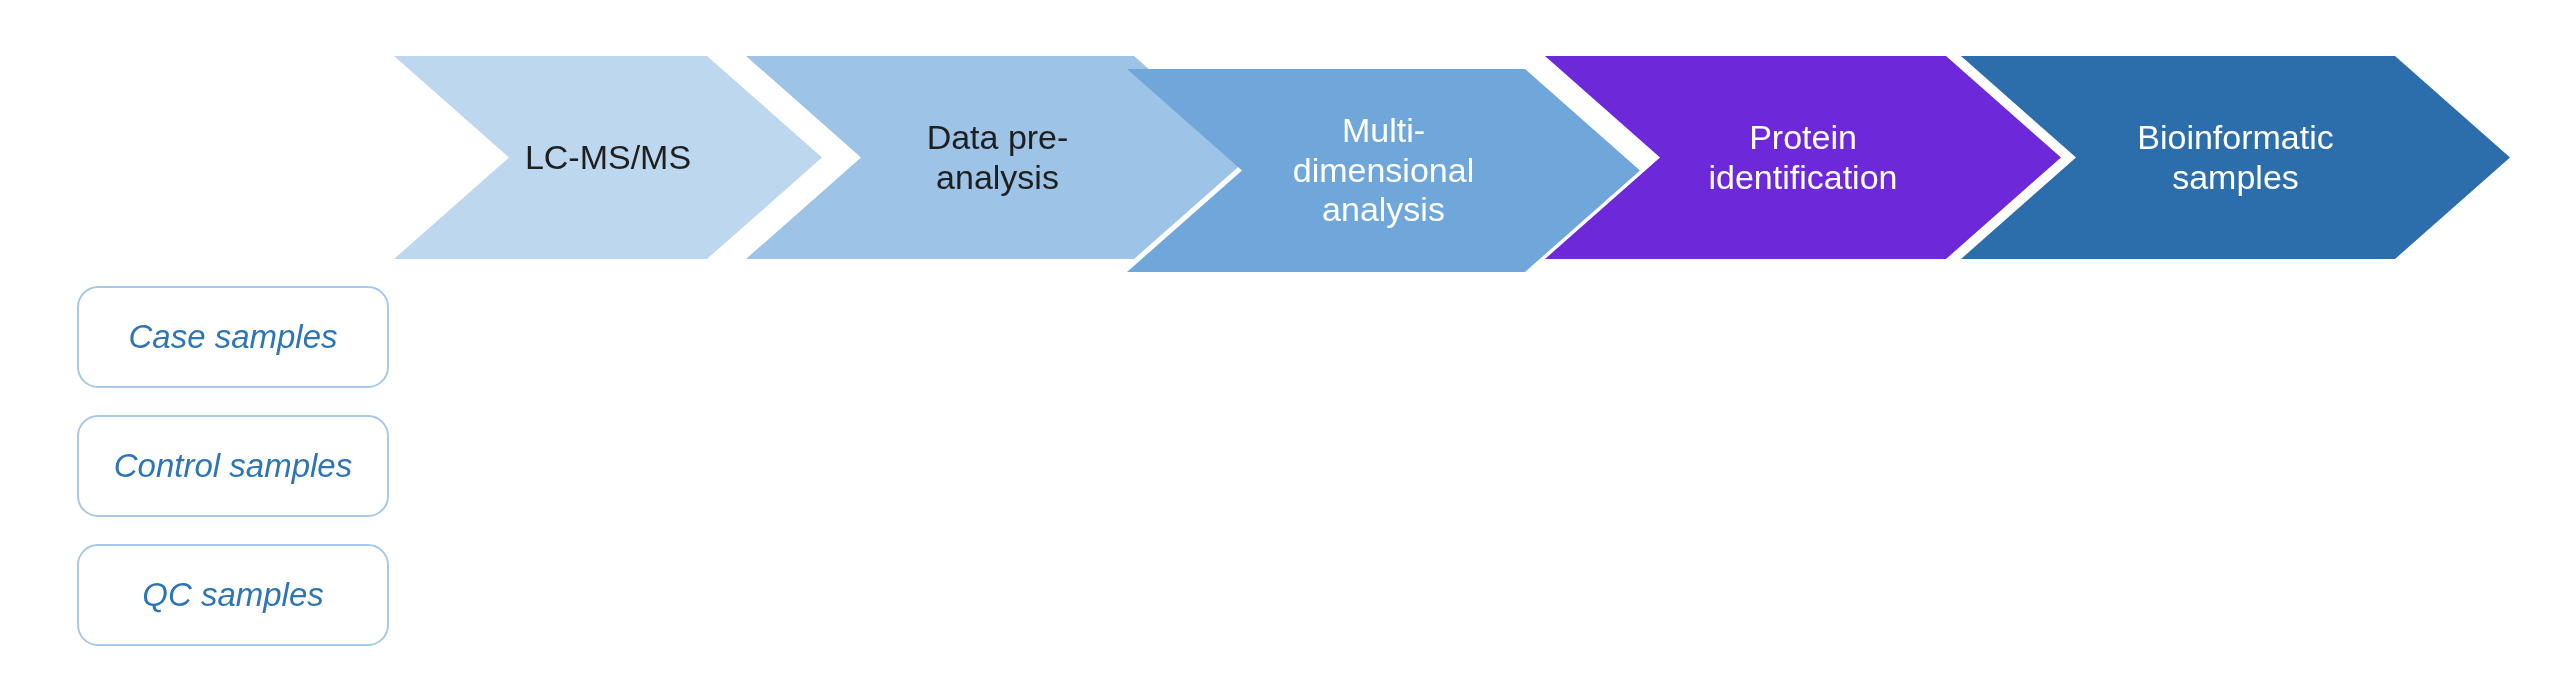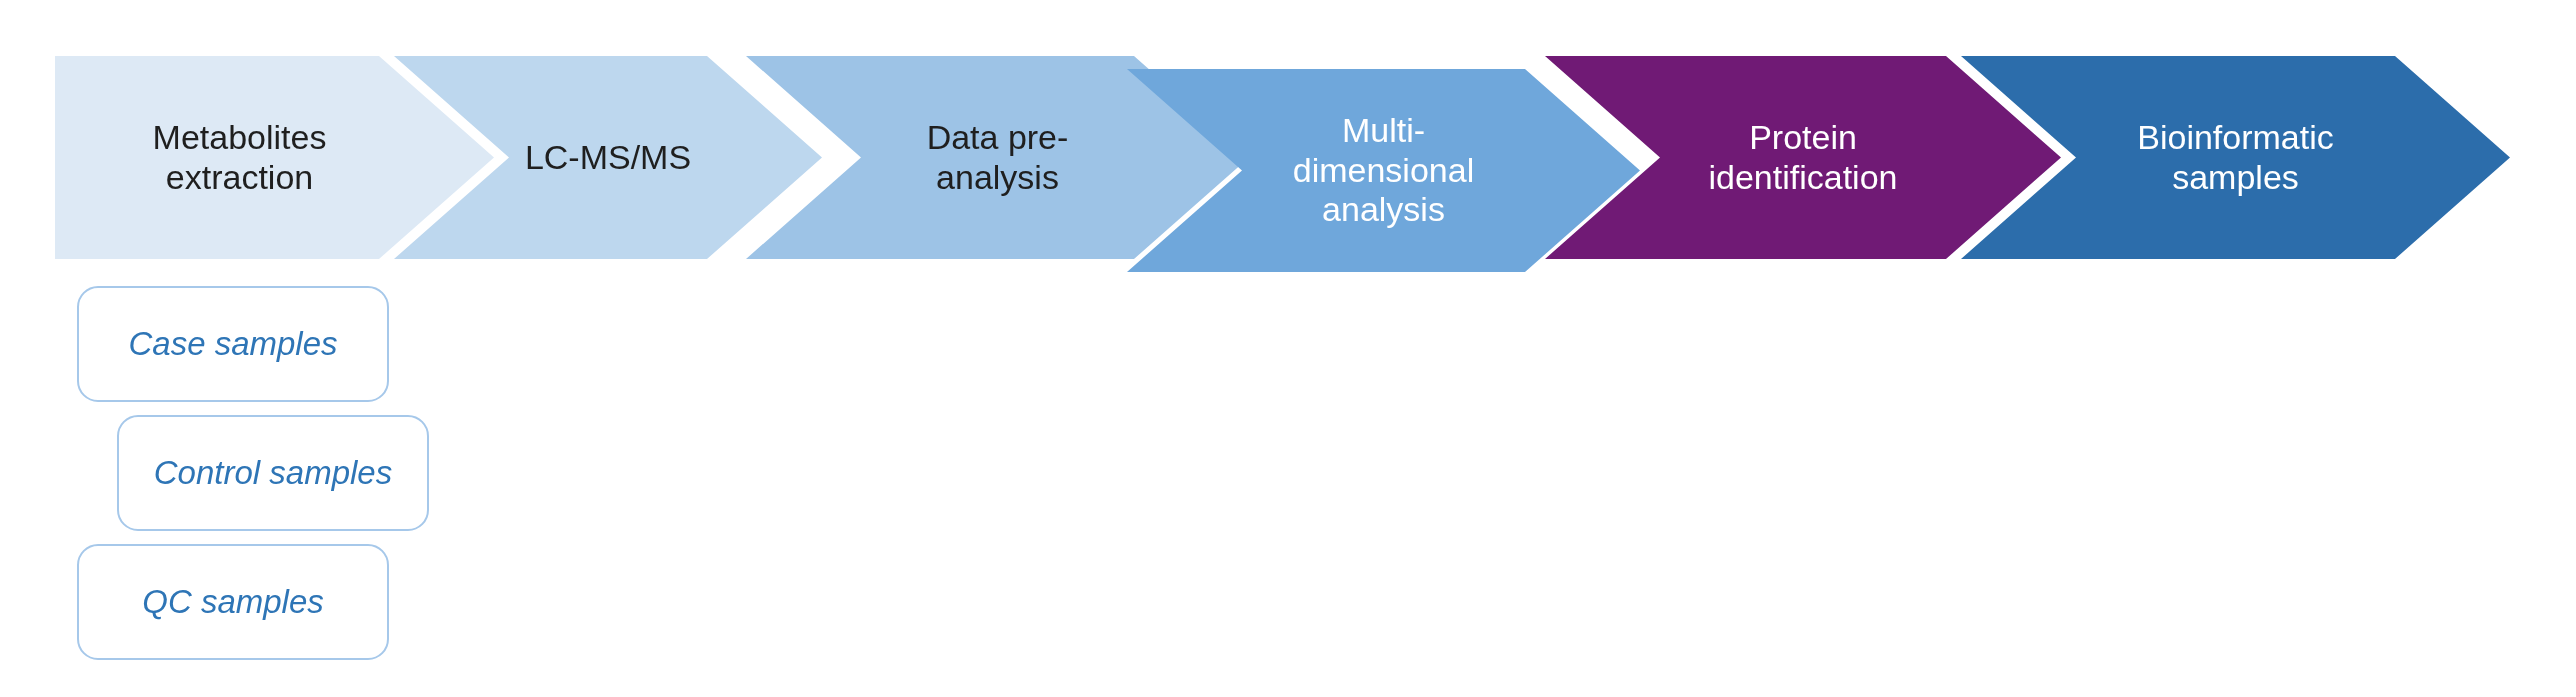--- a/index.html
+++ b/index.html
@@ -44,59 +44,57 @@
   .c3 { left: 746px;  width: 503px; }
   .c4 { left: 1127px; width: 513px; margin-top: 13px; }
   .c5 { left: 1545px; width: 516px; }
   .c6 { left: 1961px; width: 549px; }
 
   
   .sample-box {
     position: absolute;
     left: 77px;
     width: 312px;
-    height: 116px;
+    height: 102px;
     box-sizing: border-box;
     border: 2.2px solid #a6c8ea;
     border-radius: 21px;
     background: #ffffff;
     display: flex;
     align-items: center;
     justify-content: center;
     font-style: italic;
     font-size: 33px;
     text-align: center;
   }
   .b1 { top: 286px; }
   .b2 { top: 415px; }
   .b3 { top: 544px; }
 </style>
 </head>
 <body>
 
 <div class="canvas" style="background: rgb(255, 255, 255);">
 
-  <div class="chevron first c1" style="background: rgb(221, 233, 245); color: rgb(31, 31, 31);">Metabolites
-extraction</div>
 
   <div class="chevron notched c2" style="background: rgb(189, 215, 238); color: rgb(31, 31, 31);">LC-MS/MS</div>
 
   <div class="chevron notched c3" style="background: rgb(157, 195, 230); color: rgb(31, 31, 31);">Data pre-
 analysis</div>
 
   <div class="chevron notched c4" style="background: rgb(111, 167, 219); color: rgb(255, 255, 255);">Multi-
 dimensional
 analysis</div>
 
-  <div class="chevron notched c5" style="background: #701a75; color: rgb(255, 255, 255);">Protein
+  <div class="chevron notched c5" style="background: #6d28d9; color: rgb(255, 255, 255);">Protein
 identification</div>
 
   <div class="chevron notched c6" style="background: rgb(44, 109, 171); color: rgb(255, 255, 255);">Bioinformatic
 samples</div>
 
   <div class="sample-box b1" style="border-color: rgb(166, 200, 234); color: rgb(46, 117, 182);">Case samples</div>
 
-  <div class="sample-box b2" style="border-color: rgb(166, 200, 234); color: rgb(46, 117, 182); margin-left: 40px;">Control samples</div>
+  <div class="sample-box b2" style="border-color: rgb(166, 200, 234); color: rgb(46, 117, 182);">Control samples</div>
 
   <div class="sample-box b3" style="border-color: rgb(166, 200, 234); color: rgb(46, 117, 182);">QC samples</div>
 
 </div>
 
 
 </body></html>

